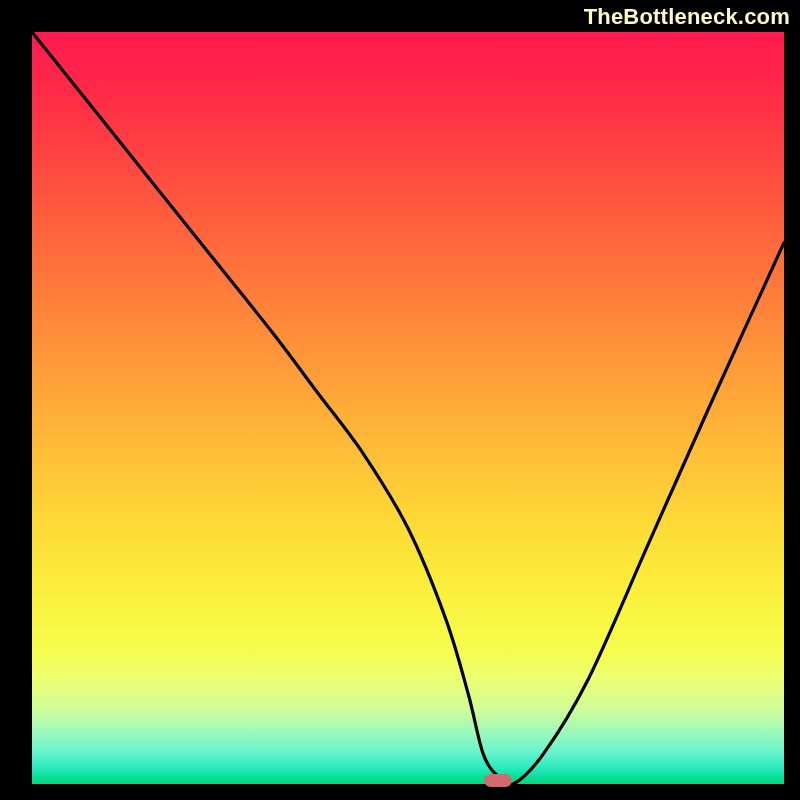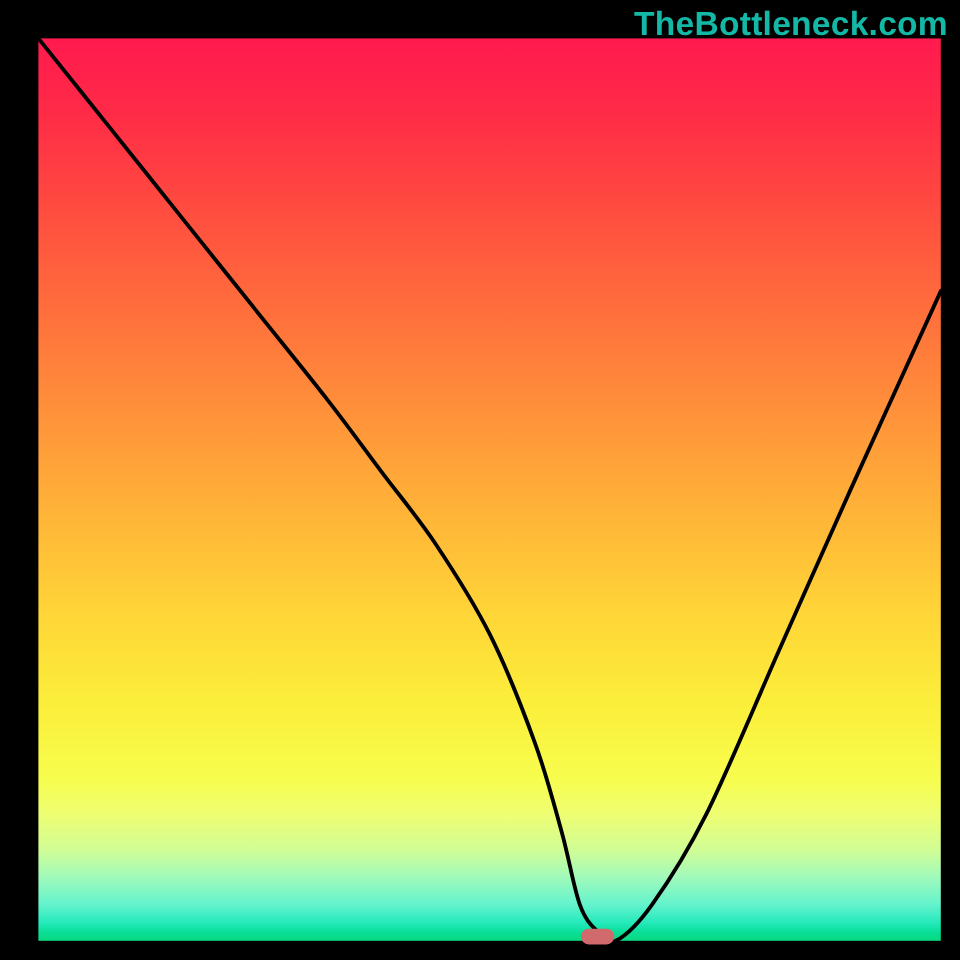--- a/index.html
+++ b/index.html
@@ -14,22 +14,22 @@
   .stage {
     position: relative;
     width: 800px;
     height: 800px;
     background: #000;
   }
   .watermark {
     position: absolute;
     top: 4px;
     right: 10px;
-    color: #14b8a6;
-    font-size: 28px;
+    color: #fef9c3;
+    font-size: 22px;
     font-weight: 600;
     letter-spacing: 0.2px;
     user-select: none;
   }
   .plot {
     position: absolute;
     left: 32px;
     top: 32px;
     width: 752px;
     height: 752px;

